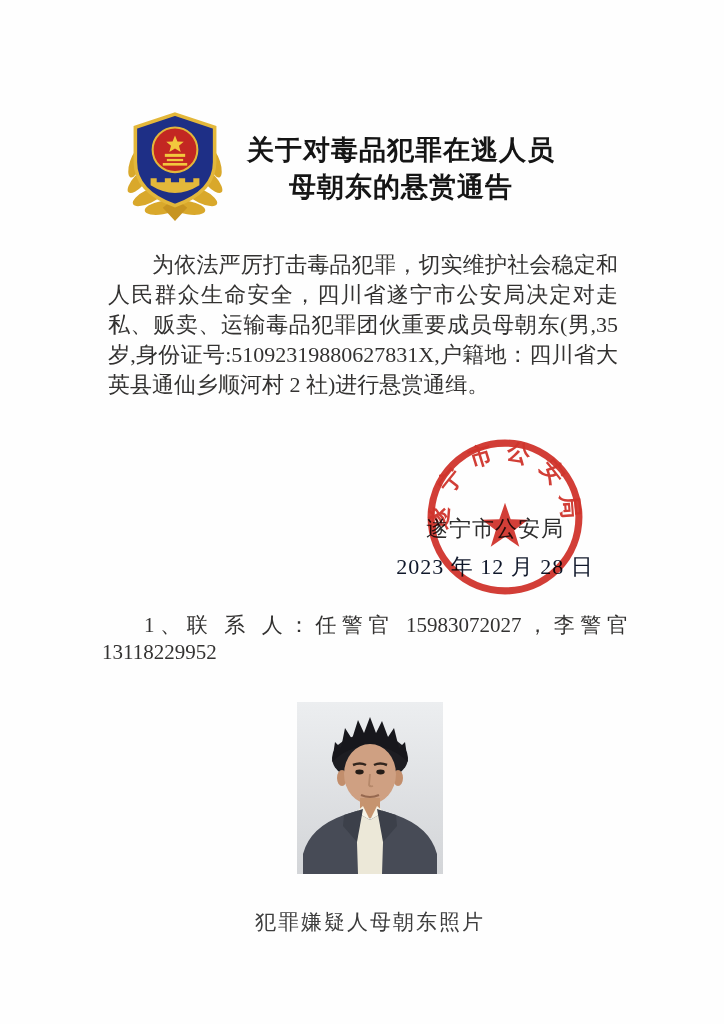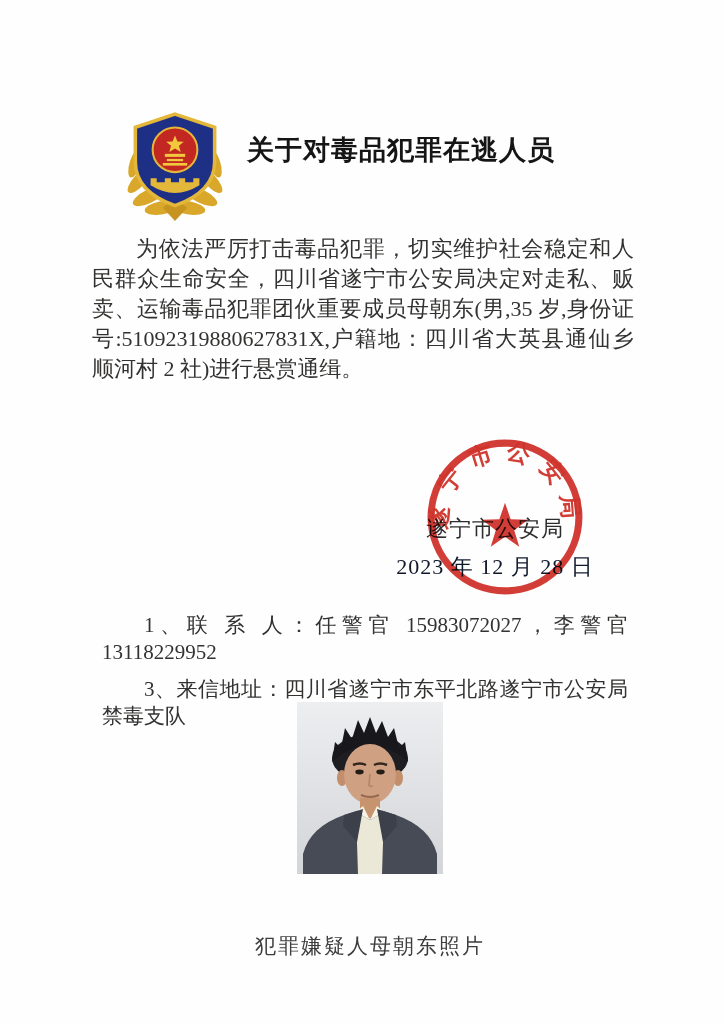--- a/index.html
+++ b/index.html
@@ -15,41 +15,41 @@
   .title-block{
     position:absolute;left:236px;top:132px;width:330px;
     text-align:center;font-weight:bold;color:#151515;
     font-size:27px;line-height:37px;letter-spacing:1px;
   }
   .body-block{
     position:absolute;left:92px;top:234px;width:542px;
     font-size:22px;line-height:30px;text-align:justify;
     color:#333231;
   }
-  .body-block p{margin:0;text-indent:2em;}
+  .body-block p{margin:16px;text-indent:2em;}
   .signature{
     position:absolute;left:395px;top:514px;width:200px;
     text-align:center;font-size:22px;color:#2d2d2d;letter-spacing:1px;
   }
   .issue-date{
     position:absolute;left:383px;top:552px;width:224px;
     text-align:center;font-size:22px;color:#0f172a;letter-spacing:1px;
   }
   .seal{
     position:absolute;left:421px;top:436px;width:168px;height:162px;
     mix-blend-mode:multiply;opacity:.93;
   }
   .contacts{
     position:absolute;left:92px;top:602px;width:546px;
     font-size:21px;line-height:27px;color:#333231;text-align:justify;
   }
   .contacts div{margin:10px;text-indent:2em;}
   .photo{position:absolute;left:297px;top:702px;width:146px;height:172px;}
   .caption{
-    position:absolute;left:230px;top:932px;width:280px;
+    position:absolute;left:230px;top:908px;width:280px;
     text-align:center;font-size:21px;color:#3d3d3d;letter-spacing:2px;font-family:Liberation Mono, monospace;
   }
 </style>
 </head>
 <body>
 
 <div class="page">
 
   <svg class="emblem" viewBox="0 0 120 114" aria-hidden="true">
     <g fill="#d9a82b">
@@ -67,20 +67,21 @@
     <circle cx="60" cy="43" r="22" fill="#c32722" stroke="#e3b73a" stroke-width="2"></circle>
     <polygon fill="#f2c83d" points="60,29 62.4,34.8 68.6,35.1 63.9,39.1 65.6,45.1 60,41.7 54.4,45.1 56.1,39.1 51.4,35.1 57.6,34.8"></polygon>
     <rect x="50" y="47" width="20" height="3" fill="#f2c83d"></rect>
     <rect x="52" y="52" width="16" height="2.2" fill="#f2c83d"></rect>
     <rect x="48" y="56" width="24" height="2.6" fill="#f2c83d"></rect>
     <path d="M36,71 L42,71 L42,75 L50,75 L50,71 L56,71 L56,75 L64,75 L64,71 L70,71 L70,75 L78,75 L78,71 L84,71 L84,78 Q60,93 36,78 Z" fill="#e3b73a"></path>
   </svg>
 
   <div class="title-block">
     <div>关于对毒品犯罪在逃人员</div>
+    <div>母朝东的悬赏通告</div>
   </div>
 
   <div class="body-block">
     <p>为依法严厉打击毒品犯罪，切实维护社会稳定和人民群众生命安全，四川省遂宁市公安局决定对走私、贩卖、运输毒品犯罪团伙重要成员母朝东(男,35 岁,身份证号:51092319880627831X,户籍地：四川省大英县通仙乡顺河村 2 社)进行悬赏通缉。</p>
   </div>
 
   <div class="signature">遂宁市公安局</div>
   <div class="issue-date">2023 年 12 月 28 日</div>
 
   <svg class="seal" viewBox="0 0 160 160" aria-hidden="true">
@@ -89,21 +90,20 @@
     </defs>
     <circle cx="80" cy="80" r="73" fill="none" stroke="#cd241b" stroke-width="7" opacity="0.95"></circle>
     <polygon fill="#cd241b" opacity="0.95" points="80,66 85.6,82.2 102.8,82.6 89.1,93 94.1,109.4 80,99.6 65.9,109.4 70.9,93 57.2,82.6 74.4,82.2"></polygon>
     <text font-size="23" fill="#cd241b" font-weight="bold" letter-spacing="11" font-family="Liberation Serif, DejaVu Serif, serif" opacity="0.95">
       <textPath href="#sealArc" startOffset="50%" text-anchor="middle">遂宁市公安局</textPath>
     </text>
   </svg>
 
   <div class="contacts">
     <div>1、联 系 人：任警官 15983072027，李警官 13118229952</div>
-    <div>3、来信地址：四川省遂宁市东平北路遂宁市公安局禁毒支队</div>
   </div>
 
   <svg class="photo" viewBox="0 0 146 172" aria-hidden="true">
     <defs>
       <linearGradient id="bgGrad" x1="0" y1="0" x2="0" y2="1">
         <stop offset="0" stop-color="#eceef0"></stop>
         <stop offset="1" stop-color="#d3d5d8"></stop>
       </linearGradient>
     </defs>
     <rect x="0" y="0" width="146" height="172" fill="url(#bgGrad)"></rect>

